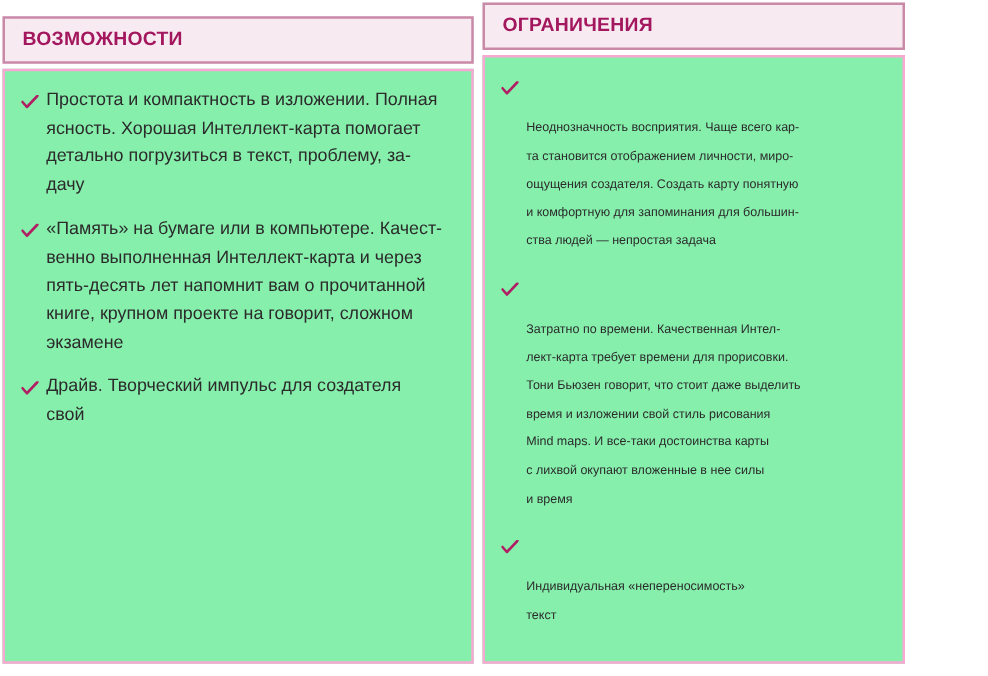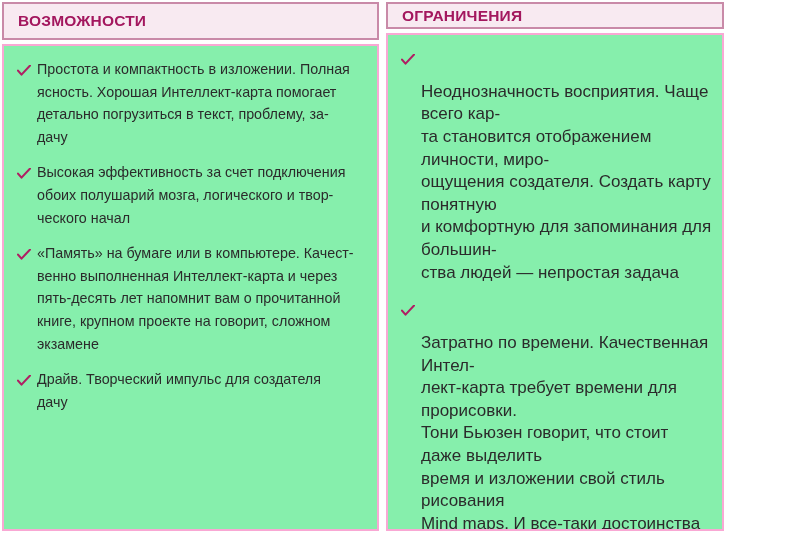--- a/index.html
+++ b/index.html
@@ -25,21 +25,21 @@
     align-items: stretch;
     gap: 7px;
   }
 
   .column {
     display: flex;
     flex-direction: column;
     align-items: stretch;
     gap: 4px;
   }
-  .column-left  { width: 377px; }
+  .column-left  { width: 377px; margin-top: 11px; }
   .column-right { width: 338px; }
 
   .column-header {
     box-sizing: border-box;
     border: 2px solid #c98aa8;
     background: #f8eaf1;
     height: 38px;
     display: flex;
     align-items: center;
     padding: 0 0 0 14px;
@@ -89,21 +89,21 @@
 
   .bullet-text {
     flex: 1 1 auto;
     font-size: 14.3px;
     line-height: 22.6px;
     color: #2b2b2b;
     white-space: pre-line;
   }
 
   .column-right .bullet-item { margin-bottom: 14px; }
-  .column-right .bullet-text { font-size: 17px; margin-top: 34px; }
+  .column-right .bullet-text { font-size: 10px; margin-top: 34px; }
 </style>
 </head>
 <body>
 
 <div class="comparison-table">
 
   <div class="column column-left">
     <div class="column-header">
       <span class="column-header-title">ВОЗМОЖНОСТИ</span>
     </div>
@@ -115,30 +115,20 @@
             <svg width="14" height="11" viewBox="0 0 14 11" aria-hidden="true">
               <path d="M1 5.6 L4.5 9.6 L13 0.6" fill="none" stroke="#b01e63" stroke-width="2.1" stroke-linecap="round" stroke-linejoin="round"></path>
             </svg>
           </span>
           <span class="bullet-text">Простота и компактность в изложении. Полная
 ясность. Хорошая Интеллект-карта помогает
 детально погрузиться в текст, проблему, за-
 дачу</span>
         </li>
 
-        <li class="bullet-item">
-          <span class="check-icon">
-            <svg width="14" height="11" viewBox="0 0 14 11" aria-hidden="true">
-              <path d="M1 5.6 L4.5 9.6 L13 0.6" fill="none" stroke="#b01e63" stroke-width="2.1" stroke-linecap="round" stroke-linejoin="round"></path>
-            </svg>
-          </span>
-          <span class="bullet-text">Высокая эффективность за счет подключения
-обоих полушарий мозга, логического и твор-
-ческого начал</span>
-        </li>
 
         <li class="bullet-item">
           <span class="check-icon">
             <svg width="14" height="11" viewBox="0 0 14 11" aria-hidden="true">
               <path d="M1 5.6 L4.5 9.6 L13 0.6" fill="none" stroke="#b01e63" stroke-width="2.1" stroke-linecap="round" stroke-linejoin="round"></path>
             </svg>
           </span>
           <span class="bullet-text">«Память» на бумаге или в компьютере. Качест-
 венно выполненная Интеллект-карта и через
 пять-десять лет напомнит вам о прочитанной
@@ -146,21 +136,21 @@
 экзамене</span>
         </li>
 
         <li class="bullet-item">
           <span class="check-icon">
             <svg width="14" height="11" viewBox="0 0 14 11" aria-hidden="true">
               <path d="M1 5.6 L4.5 9.6 L13 0.6" fill="none" stroke="#b01e63" stroke-width="2.1" stroke-linecap="round" stroke-linejoin="round"></path>
             </svg>
           </span>
           <span class="bullet-text">Драйв. Творческий импульс для создателя
-дачу</span>
+свой</span>
         </li>
 
       </ul>
     </div>
   </div>
 
   <div class="column column-right">
     <div class="column-header">
       <span class="column-header-title">ОГРАНИЧЕНИЯ</span>
     </div>

